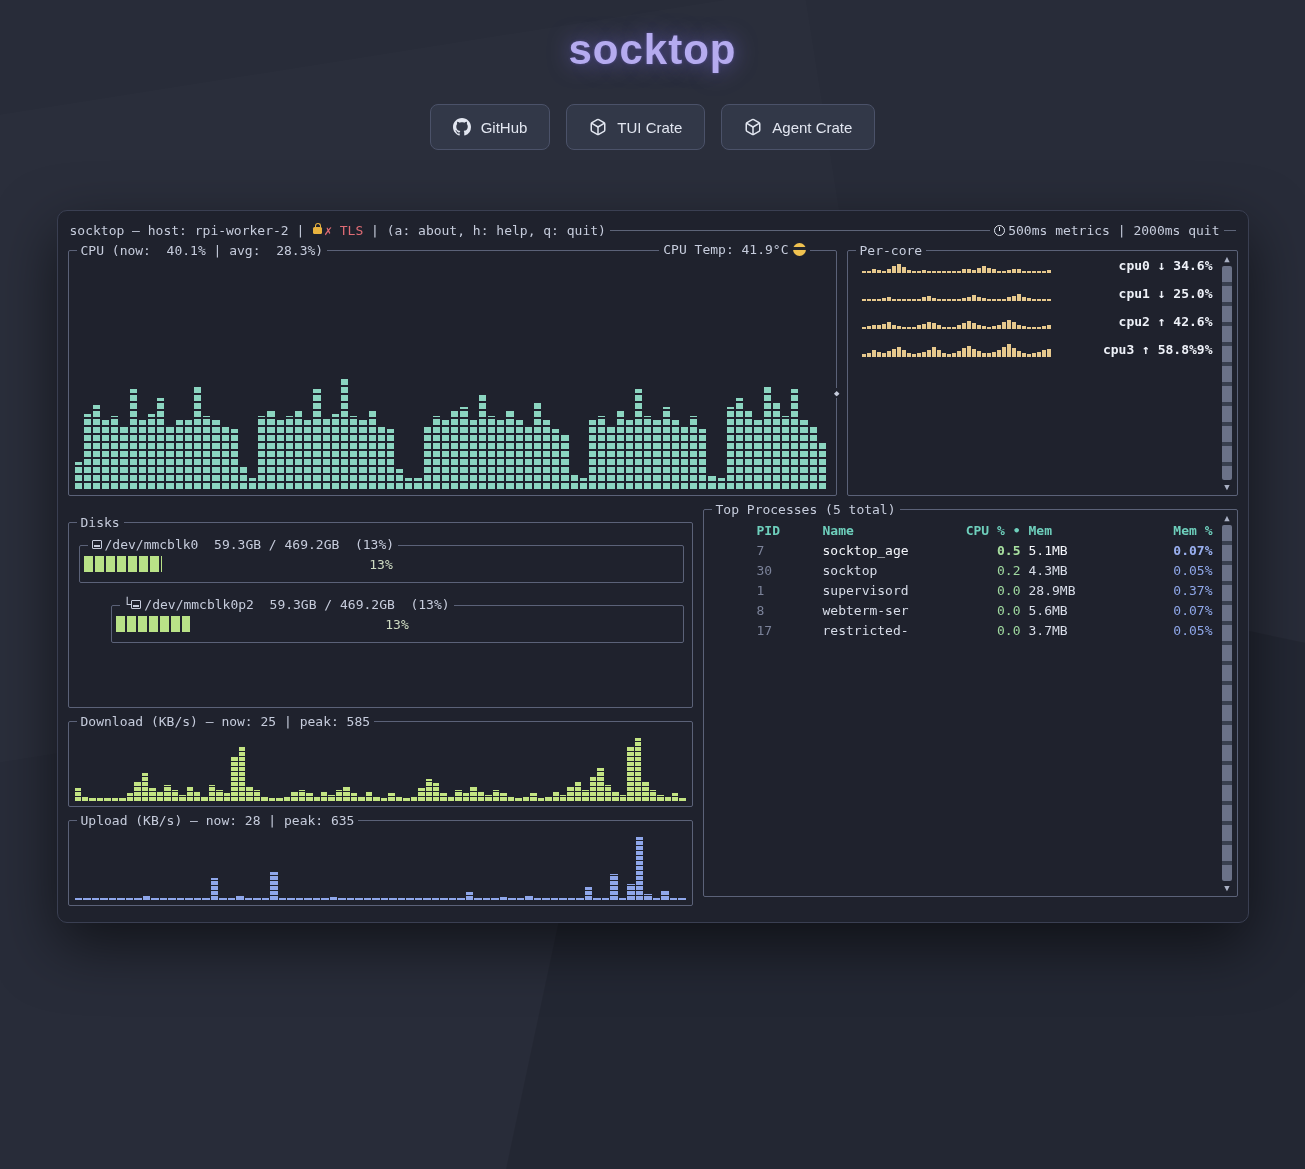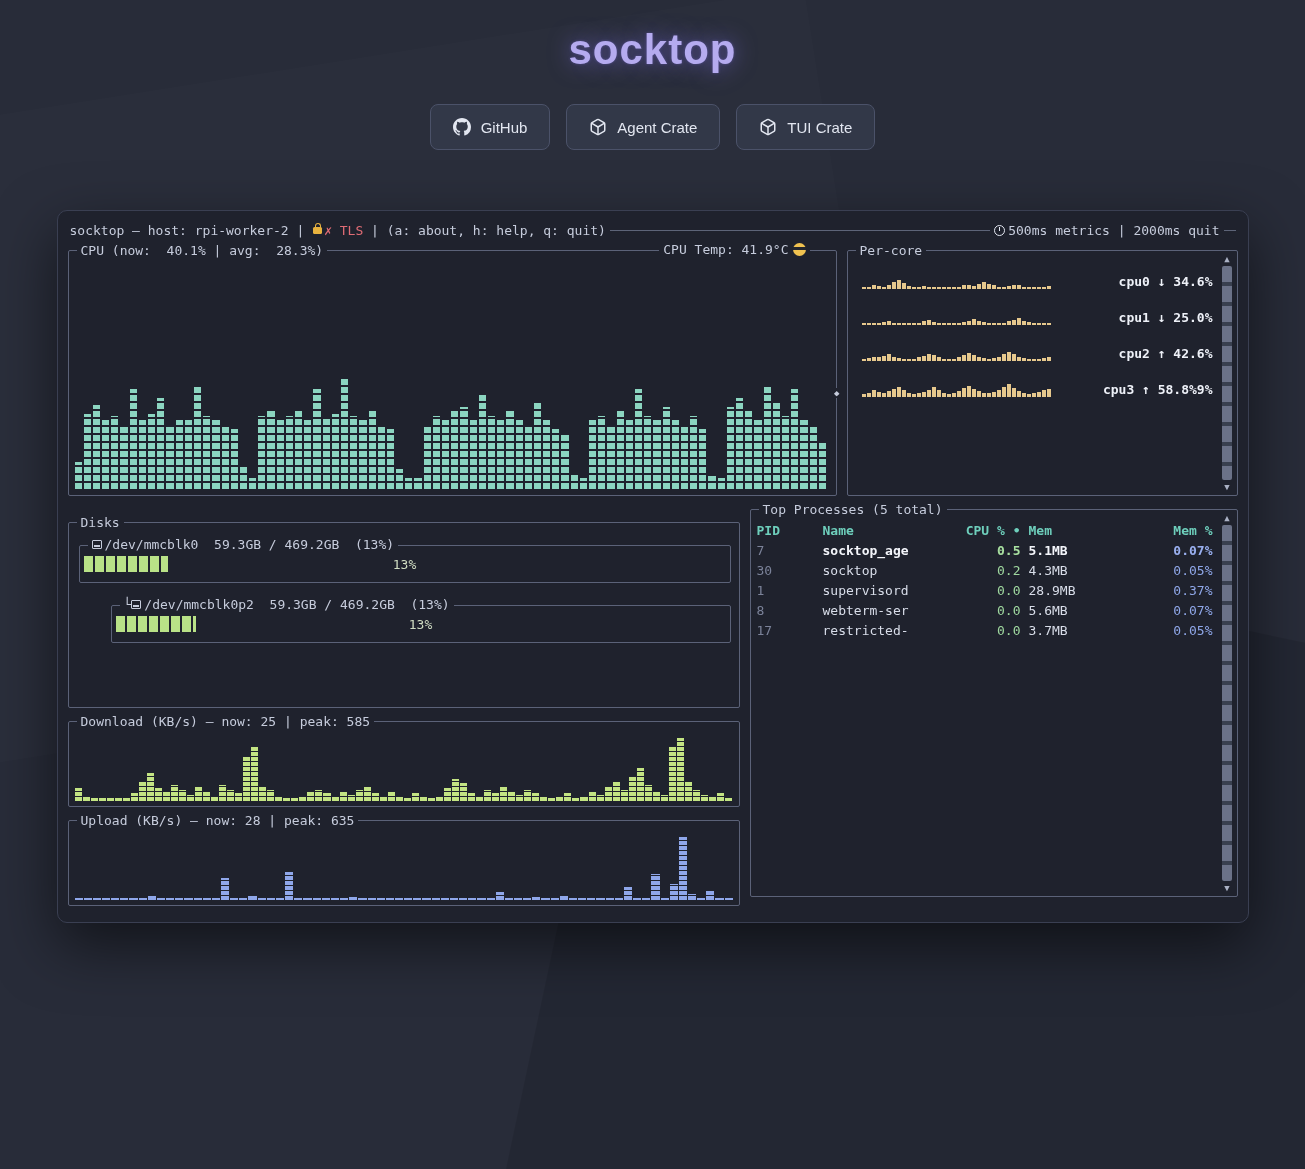--- a/index.html
+++ b/index.html
@@ -59,42 +59,42 @@
   .status { display:flex; align-items:center; margin:4px 2px 12px; }
   .status .fill { flex:1; height:1px; background:#5d6478; margin:0 4px; }
   .status .fill-end { width:12px; height:1px; background:#5d6478; margin-left:4px; }
   .tls-x { color:#e06c75; }
   .lock-icon { position:relative; display:inline-block; width:9px; height:7px; background:#e8b33f; border-radius:1.5px; margin:0 2px 0 1px; vertical-align:baseline; }
   .lock-icon::before { content:""; position:absolute; left:1.5px; top:-4px; width:4px; height:4px; border:1.5px solid #e8b33f; border-bottom:none; border-radius:3px 3px 0 0; }
   .clock-icon { position:relative; display:inline-block; width:11px; height:11px; border:1.5px solid #e4e8f2; border-radius:50%; margin-right:3px; vertical-align:-1px; }
   .clock-icon::before { content:""; position:absolute; left:3.5px; top:1px; width:1.5px; height:4px; background:#e4e8f2; }
 
   
-  .panel { position:relative; border:1px solid #5b6278; border-radius:2px; background:transparent; }
+  .panel { position:relative; border:1px solid #5b6278; border-radius:2px; background:transparent;padding-left:47px; }
   .panel-title {
     position:absolute; top:-9px; left:8px; background:#1f222d; padding:0 4px;
     color:#c6ccdc; white-space:pre; font-size:13px; line-height:17px;
   }
   .panel-title-right { position:absolute; top:-9px; right:26px; background:#1f222d; padding:0 4px; white-space:pre; }
 
   .row { display:flex; gap:10px; }
   .colA { width:769px; display:flex; flex-direction:column; }
   .colB { flex:1; display:flex; flex-direction:column; }
   .colC { width:697px; display:flex; flex-direction:column; }
   .colD { flex:1; }
 
   
   .cpu-panel { height:246px; }
   .cpu-chart { --c:#8bd5c0; position:absolute; left:6px; right:9px; top:16px; bottom:6px; display:flex; align-items:flex-end; gap:2px; }
   .cpu-chart .bar { flex:1 1 auto; min-height:3px; background:repeating-linear-gradient(0deg, var(--c) 0 6px, #1f222d 6px 8px); }
   .cpu-cursor { position:absolute; right:-4px; top:56%; font-size:9px; color:#c6ccdc; background:#1f222d; }
 
   
   .percore-panel { height:246px; }
-  .core-rows { position:absolute; left:14px; right:24px; top:20px; display:flex; flex-direction:column; gap:18px; }
+  .core-rows { position:absolute; left:14px; right:24px; top:4px; display:flex; flex-direction:column; gap:10px; }
   .core-row { display:flex; align-items:flex-end; height:18px; }
   .spark { --c:#e6c88d; display:flex; align-items:flex-end; gap:1px; height:15px; flex:1; overflow:hidden; }
   .spark .bar { width:4px; flex:none; min-height:2px; background:var(--c); }
   .core-label { font-weight:bold; color:#eef1f8; margin-left:6px; white-space:pre; }
 
   
   .scrollbar { position:absolute; top:3px; bottom:3px; right:3px; width:13px; display:flex; flex-direction:column; align-items:center; color:#aab1c4; font-size:9px; line-height:10px; }
   .scroll-track { flex:1; width:10px; margin:2px 0; background:repeating-linear-gradient(180deg, #6b7288 0 16px, #39404f 16px 20px); border-radius:2px; }
 
   
@@ -130,21 +130,21 @@
     display:grid; grid-template-columns:58px 118px 72px 104px 72px;
     column-gap:8px; padding:0 24px 0 6px; height:20px; align-items:center;
   }
   .proc-header { margin-top:10px; color:#6ecfbc; font-weight:bold; }
   .col-cpu, .col-memp { text-align:right; }
   .c-pid { color:#7b8299; }
   .c-name { color:#d8dde9; }
   .c-cpu { color:#9fd89f; text-align:right; }
   .c-mem { color:#d8dde9; }
   .c-memp { color:#8fa7e8; text-align:right; }
-  .proc-row.selected .c-name, .proc-row.selected .c-mem { color:#f4f6fb; font-weight:bold; }
+  .proc-row.selected .c-name, .proc-row.selected .c-mem { color:#f4f6fb; font-weight:normal; }
   .proc-row.selected .c-cpu { font-weight:bold; color:#a8e0a0; }
   .proc-row.selected .c-memp { font-weight:bold; color:#9ab0f0; }
 
   .cool-emoji { display:inline-block; width:13px; height:13px; border-radius:50%; vertical-align:-2px; margin-left:4px;
     background:linear-gradient(180deg, rgba(0,0,0,0) 28%, #23262e 28% 52%, rgba(0,0,0,0) 52%), #f0c250; }
 </style>
 </head>
 <body>
 
 <div class="bg-shape s1"></div>
@@ -162,31 +162,31 @@
       <span>GitHub</span>
     </button>
     <button class="link-btn">
       <span>
         <svg width="18" height="18" viewBox="0 0 24 24" fill="none" stroke="#e2e6f0" stroke-width="2" stroke-linejoin="round">
             <path d="M21 16V8a2 2 0 0 0-1-1.73l-7-4a2 2 0 0 0-2 0l-7 4A2 2 0 0 0 3 8v8a2 2 0 0 0 1 1.73l7 4a2 2 0 0 0 2 0l7-4A2 2 0 0 0 21 16z"></path>
             <path d="M3.27 6.96 12 12.01l8.73-5.05"></path>
             <path d="M12 22.08V12"></path>
           </svg>
       </span>
-      <span>Agent Crate</span>
+      <span>TUI Crate</span>
     </button>
     <button class="link-btn">
       <span>
         <svg width="18" height="18" viewBox="0 0 24 24" fill="none" stroke="#e2e6f0" stroke-width="2" stroke-linejoin="round">
             <path d="M21 16V8a2 2 0 0 0-1-1.73l-7-4a2 2 0 0 0-2 0l-7 4A2 2 0 0 0 3 8v8a2 2 0 0 0 1 1.73l7 4a2 2 0 0 0 2 0l7-4A2 2 0 0 0 21 16z"></path>
             <path d="M3.27 6.96 12 12.01l8.73-5.05"></path>
             <path d="M12 22.08V12"></path>
           </svg>
       </span>
-      <span>TUI Crate</span>
+      <span>Agent Crate</span>
     </button>
   </div>
 </header>
 
 <div class="terminal">
 
   <div class="term-body">
 
     <div class="status">
       <span class="pre">socktop — host: rpi-worker-2 | </span>

